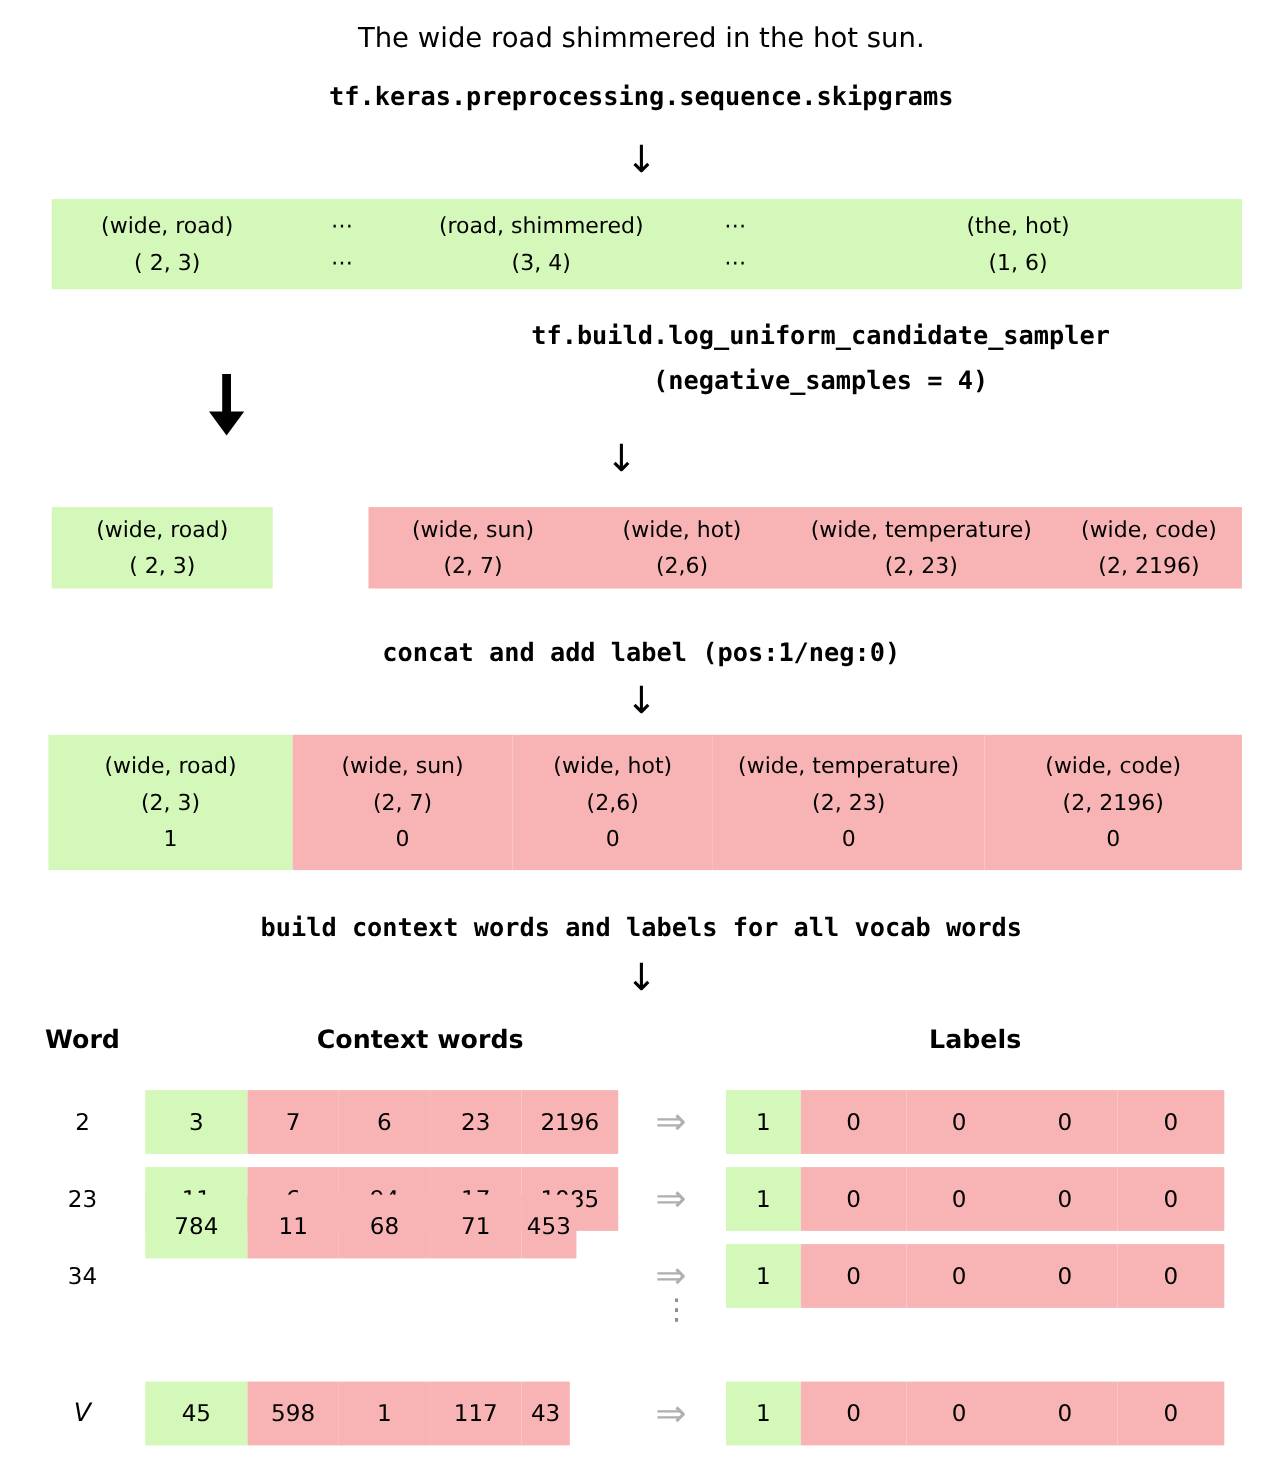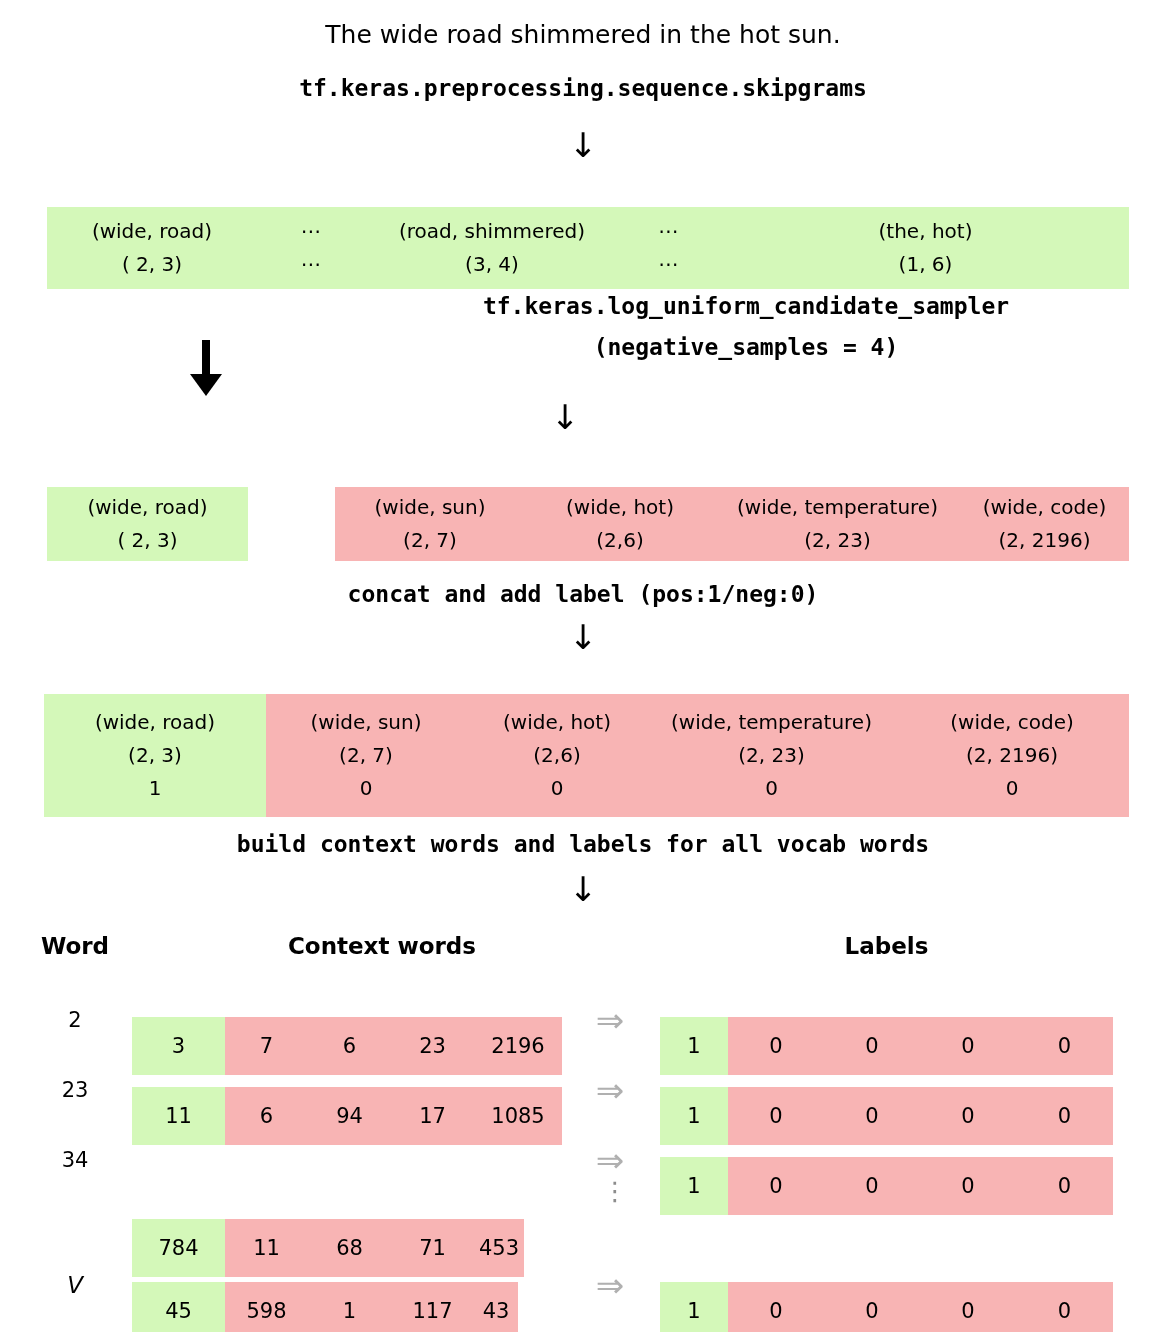--- a/index.html
+++ b/index.html
@@ -54,21 +54,20 @@
     left: 4px; top: 34px;
     width: 0; height: 0;
     border-left: 16px solid transparent;
     border-right: 16px solid transparent;
     border-top: 22px solid #000;
   }
 
   .band {
     display: flex;
     align-items: stretch;
-    margin-top: 26px;
   }
   .green { background: #d4f8b9; }
   .pink  { background: #f8b4b4; }
 
   .cell {
     display: flex;
     flex-direction: column;
     justify-content: center;
     align-items: center;
     text-align: center;
@@ -143,21 +142,21 @@
   <div class="cell" style="flex:0 0 105px;">
     <div class="line dots3">⋯</div>
     <div class="line dots3">⋯</div>
   </div>
   <div class="cell" style="flex:1 1 auto;">
     <div class="line">(the, hot)</div>
     <div class="line">(1, 6)</div>
   </div>
 </div>
 
-<div class="abs mono-head" style="left:326px; top:293px; width:840px;">tf.keras.log_uniform_candidate_sampler</div>
+<div class="abs mono-head" style="left:326px; top:293px; width:840px;">tf.build.log_uniform_candidate_sampler</div>
 <div class="abs mono-head" style="left:326px; top:334px; width:840px;">(negative_samples = 4)</div>
 
 <div class="abs arrow-bold" style="left:186px; top:340px; height:60px;">
   <span class="shaft"></span>
   <span class="head"></span>
 </div>
 
 <div class="abs arrow-thin" style="left:440px; top:400px; width:250px;">↓</div>
 
 <div class="abs band green" style="left:47px; top:461px; width:201px; height:74px;">
@@ -252,21 +251,21 @@
 <div class="abs bigarrow" style="left:580px; top:1073px; width:60px;">⇒</div>
 <div class="abs band" style="left:660px; top:1061px; width:453px; height:58px;">
   <div class="numcell green" style="flex:0 0 68px;">1</div>
   <div class="numcell pink" style="flex:0 0 96px;">0</div>
   <div class="numcell pink" style="flex:0 0 96px;">0</div>
   <div class="numcell pink" style="flex:0 0 96px;">0</div>
   <div class="numcell pink" style="flex:1 1 auto;">0</div>
 </div>
 
 <div class="abs wordlabel" style="left:20px; top:1131px; width:110px; height:58px;">34</div>
-<div class="abs band" style="left:132px; top:1193px; width:392px; height:58px;">
+<div class="abs band" style="left:132px; top:1086px; width:392px; height:58px;">
   <div class="numcell green" style="flex:0 0 93px;">784</div>
   <div class="numcell pink" style="flex:0 0 83px;text-align:right;">11</div>
   <div class="numcell pink" style="flex:0 0 83px;">68</div>
   <div class="numcell pink" style="flex:0 0 83px;">71</div>
   <div class="numcell pink" style="flex:1 1 auto;">453</div>
 </div>
 <div class="abs bigarrow" style="left:580px; top:1143px; width:60px;">⇒</div>
 <div class="abs band" style="left:660px; top:1131px; width:453px; height:58px;">
   <div class="numcell green" style="flex:0 0 68px;">1</div>
   <div class="numcell pink" style="flex:0 0 96px;">0</div>

